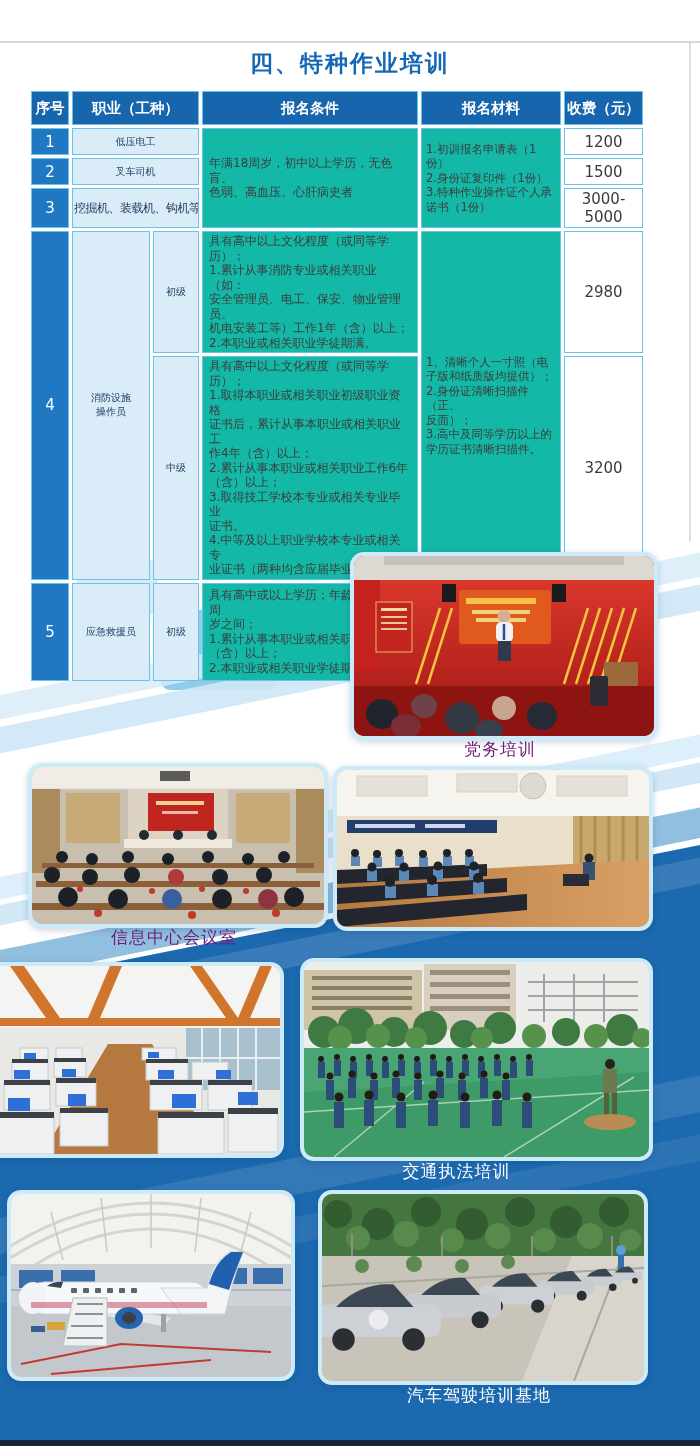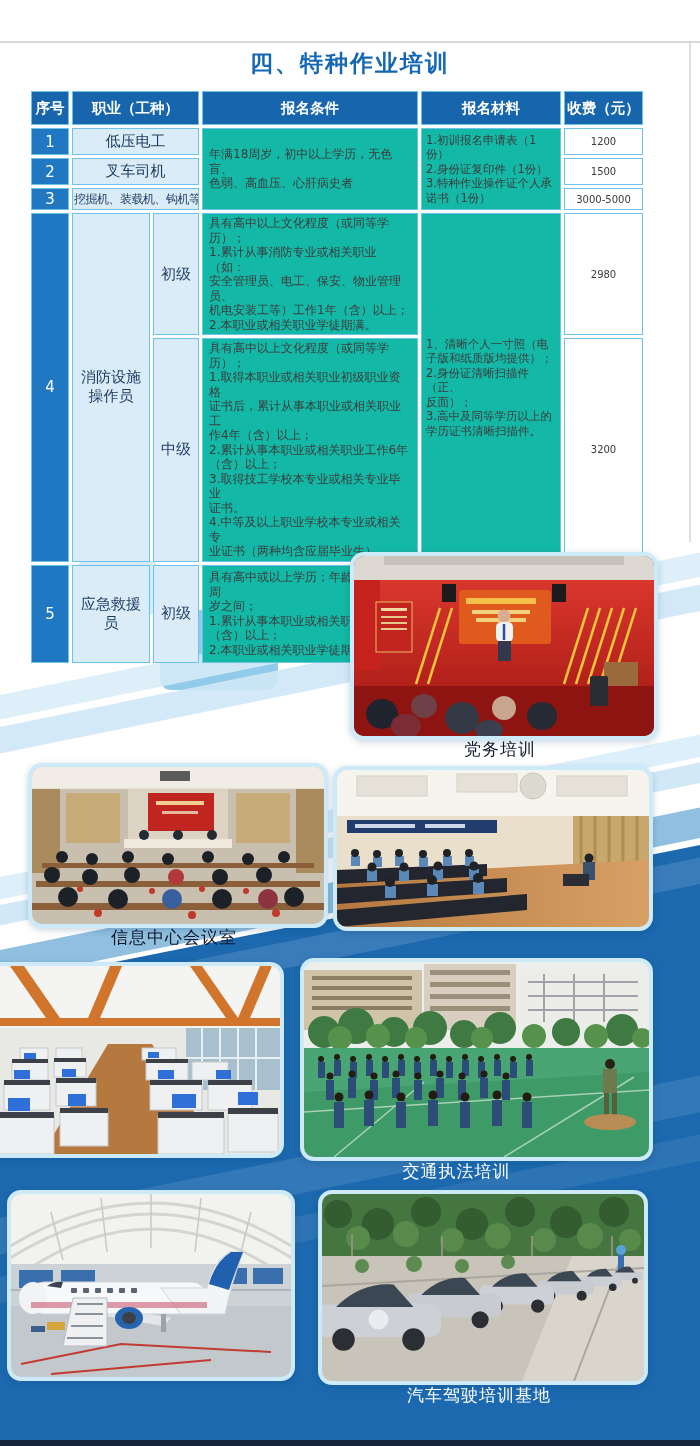--- a/index.html
+++ b/index.html
@@ -17,33 +17,33 @@
   .footer-bar{position:absolute;left:0;top:1440px;width:700px;height:6px;background:#15243a;}
   
   .title{position:absolute;left:0;top:48px;width:700px;text-align:center;
          font-size:23px;font-weight:bold;color:#1467b4;letter-spacing:2px;}
   
   table.fees{position:absolute;left:28px;top:88px;width:618px;
              border-collapse:separate;border-spacing:3px;table-layout:fixed;}
   table.fees td,table.fees th{border:1px solid #6cc3e9;overflow:hidden;}
   .th{background:#1766ad;color:#fff;font-weight:bold;font-size:14.5px;text-align:center;height:30px;}
   .no-cell{background:#2178c2;color:#fff;font-size:15px;text-align:center;vertical-align:middle;}
-  .occ-cell{background:#d9ecf8;color:#1d3a5f;font-size:15px;text-align:center;
+  .occ-cell{background:#d9ecf8;color:#1d3a5f;font-size:10px;text-align:center;
             vertical-align:middle;white-space:pre-line;}
   .occ-tight{font-size:12px;letter-spacing:-0.5px;white-space:nowrap;}
   .text-cell{background:#14b8a6;color:#3c3c3c;font-size:12px;line-height:14.5px;
              text-align:left;vertical-align:middle;padding:2px 6px;white-space:pre-line;}
   .mat-cell{font-size:11.5px;padding:2px 4px;}
-  .fee-cell{background:#fff;color:#3a3a3a;font-size:10px;text-align:center;vertical-align:middle;}
+  .fee-cell{background:#fff;color:#3a3a3a;font-size:15px;text-align:center;vertical-align:middle;}
   
   .photo{position:absolute;margin:0;padding:0;border:4px solid #cdeaf8;border-radius:14px;
          overflow:hidden;box-shadow:0 2px 7px rgba(10,60,110,.22);background:#ddd;}
   .photo svg{display:block;}
   .caption{position:absolute;text-align:center;font-size:17px;letter-spacing:1px;}
-  .caption.dark{color:#0f172a;}
+  .caption.dark{color:#701a75;}
   .caption.light{color:#ffffff;}
 </style>
 </head>
 <body>
 
 <div id="page">
 
   <div class="deco" style="left:77px;top:560px;width:81px;height:55px;background:#d7ebf7;border-radius:9px;"></div>
   <div class="deco" style="left:160px;top:610px;width:118px;height:80px;background:#92cbe9;border-radius:11px;"></div>
 

